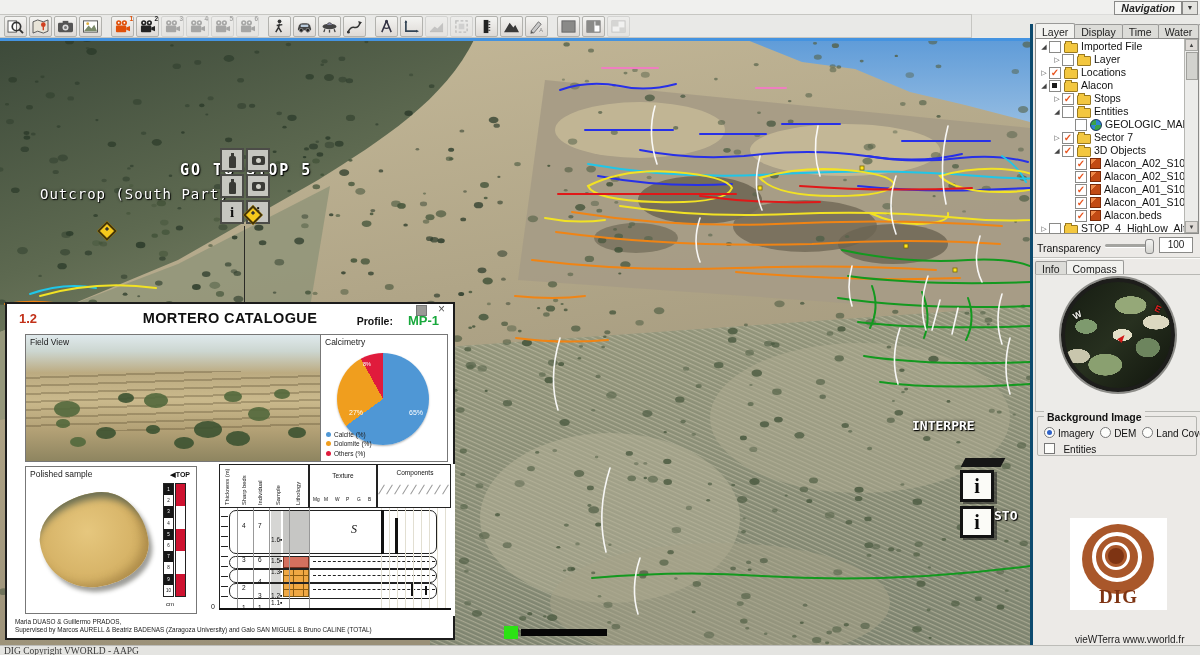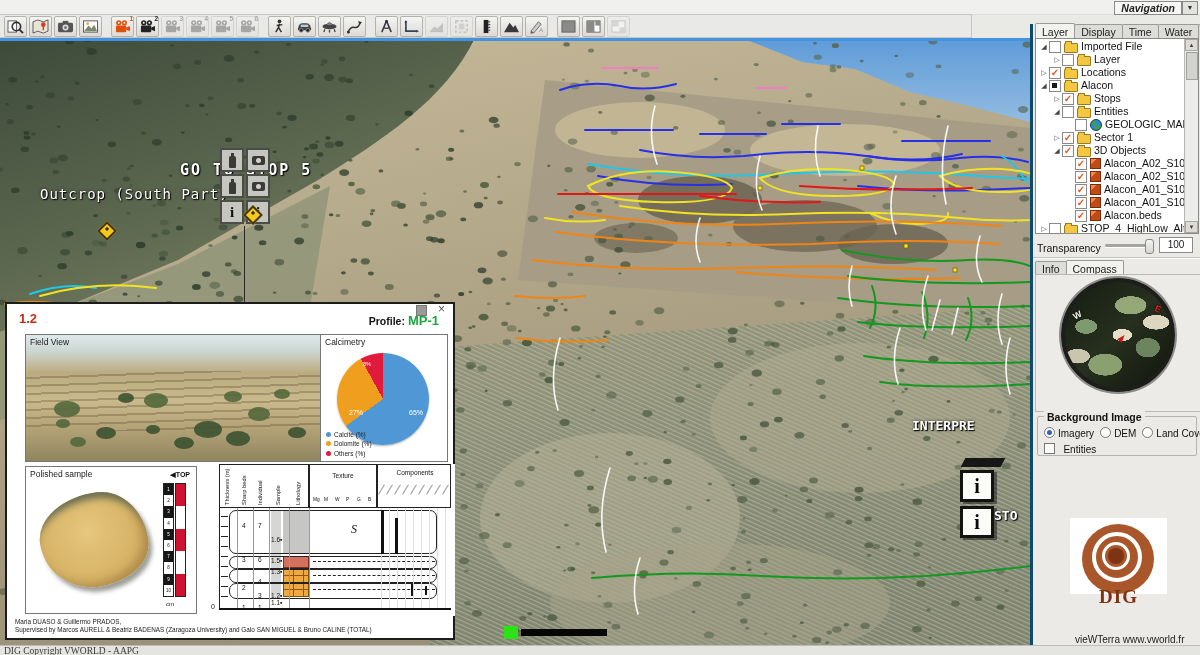--- a/index.html
+++ b/index.html
@@ -50,21 +50,21 @@
   .diamond{position:absolute;width:10px;height:10px;background:#f6c91c;border:2px solid #453508;transform:rotate(45deg);z-index:3;}
   .diamond::after{content:'';position:absolute;left:2px;top:2px;width:3px;height:3px;background:#333;}
   #greensq{position:absolute;left:504px;top:588px;width:14px;height:13px;background:#2ce214;z-index:3;}
   #blackbar{position:absolute;left:521px;top:591px;width:86px;height:7px;background:#060606;z-index:3;}
   
   #catalogue{position:absolute;left:5px;top:302px;width:450px;height:338px;background:#fff;border:2px solid #1c1c1c;
              box-sizing:border-box;z-index:5;}
   #cat-idx{position:absolute;left:12px;top:7px;font-size:13px;font-weight:bold;color:#c23018;}
   #cat-title{position:absolute;left:0;right:0;top:6px;text-align:center;font-size:14.5px;font-weight:bold;color:#111;letter-spacing:.4px;}
   #cat-profile{position:absolute;right:14px;top:9px;font-size:10.5px;font-weight:bold;color:#111;}
-  #cat-profile b{color:#18a83c;font-size:13px;margin-left:3px;}
+  #cat-profile b{color:#18a83c;font-size:13px;margin-left:15px;}
   #cat-min{position:absolute;right:26px;top:1px;width:9px;height:9px;background:#9a9a96;border:1px solid #777;}
   #cat-close{position:absolute;right:8px;top:-2px;font-size:12px;color:#555;}
   .catbox{position:absolute;border:1px solid #777;box-sizing:border-box;background:#fff;}
   .catlabel{position:absolute;left:4px;top:2px;font-size:8.5px;color:#1a1a1a;z-index:3;}
   #fieldview{left:18px;top:30px;width:308px;height:128px;overflow:hidden;
      background:linear-gradient(180deg,#dfe9ec 0%,#ccd6d0 13%,#bcab81 30%,#cab98c 52%,#b2a075 76%,#8e8560 100%);}
   #fv-strata{position:absolute;left:0;top:36px;width:100%;height:60px;opacity:.28;
      background:repeating-linear-gradient(178deg,transparent 0 6px,#4a3d22 6px 8px);}
   .bush{position:absolute;border-radius:50%;}
   #calci{left:313px;top:30px;width:128px;height:128px;}
@@ -167,21 +167,21 @@
   .radio{display:inline-block;width:9px;height:9px;border-radius:50%;border:1px solid #777;background:#fdfdfb;
          margin-right:3px;vertical-align:-1px;position:relative;}
   .radio.sel::after{content:'';position:absolute;left:2px;top:2px;width:5px;height:5px;border-radius:50%;background:#2f62c8;}
   .optlabel{font-size:10px;color:#111;margin-right:6px;}
   #bgrow1{position:absolute;left:6px;top:6px;white-space:nowrap;}
   #bgrow2{position:absolute;left:6px;top:22px;}
   .cbox{display:inline-block;width:9px;height:9px;border:1px solid #777;background:#fdfdfb;margin-right:4px;vertical-align:-1px;}
   #zoomfs{top:437px;height:28px;}
   #zmin{position:absolute;left:5px;top:8px;font-size:10px;}
   #zmax{position:absolute;right:5px;top:8px;font-size:10px;}
-  #digbox{position:absolute;left:37px;top:494px;width:97px;height:76px;background:#fff;}
+  #digbox{position:absolute;left:37px;top:494px;width:97px;height:92px;background:#fff;}
   .digc{position:absolute;border-radius:50%;}
   #digtext{position:absolute;left:0;width:97px;text-align:center;top:68px;font-family:"Liberation Serif",serif;
            font-weight:bold;font-size:19px;color:#7e3413;letter-spacing:1px;}
   #sbfooter{position:absolute;left:42px;top:610px;font-size:10px;color:#222;}
   
   #statusbar{position:absolute;left:0;top:645px;width:1200px;height:10px;background:#e4e4e1;border-top:1px solid #bcbcb8;z-index:7;}
   #statustext{position:absolute;left:4px;top:0;font-family:"Liberation Serif",serif;font-size:9.5px;color:#3a3a3a;line-height:10px;}
 </style>
 </head>
 <body>
@@ -1161,20 +1161,21 @@
     <div class="btile">i</div>
   </div>
   <div class="vlabel" id="lbl-stop">STO</div>
 
   <div id="greensq"></div>
   <div id="blackbar"></div>
 </div>
 
 <div id="catalogue">
   <div id="cat-idx">1.2</div>
+  <div id="cat-title">MORTERO CATALOGUE</div>
   <div id="cat-profile">
     <span>Profile:</span><b>MP-1</b>
   </div>
   <div id="cat-min"></div>
   <div id="cat-close">×</div>
 
   <div class="catbox" id="fieldview">
     <div class="catlabel">Field View</div>
     <div id="fv-strata"></div>
     <div id="fv-bushes">
@@ -1397,21 +1398,21 @@
         <div class="trow" style="padding-left: 29px;">
           <span class="texp"></span>
           <span class="tcheck"></span>
           <span class="ticon globe"></span>
           <span class="tlabel">GEOLOGIC_MAP_MAGNA50_</span>
         </div>
         <div class="trow" style="padding-left: 16px;">
           <span class="texp">▷</span>
           <span class="tcheck">✓</span>
           <span class="ticon folder"></span>
-          <span class="tlabel">Sector 1</span>
+          <span class="tlabel">Sector 7</span>
         </div>
         <div class="trow" style="padding-left: 16px;">
           <span class="texp">◢</span>
           <span class="tcheck">✓</span>
           <span class="ticon folder"></span>
           <span class="tlabel">3D Objects</span>
         </div>
         <div class="trow" style="padding-left: 29px;">
           <span class="texp"></span>
           <span class="tcheck">✓</span>

